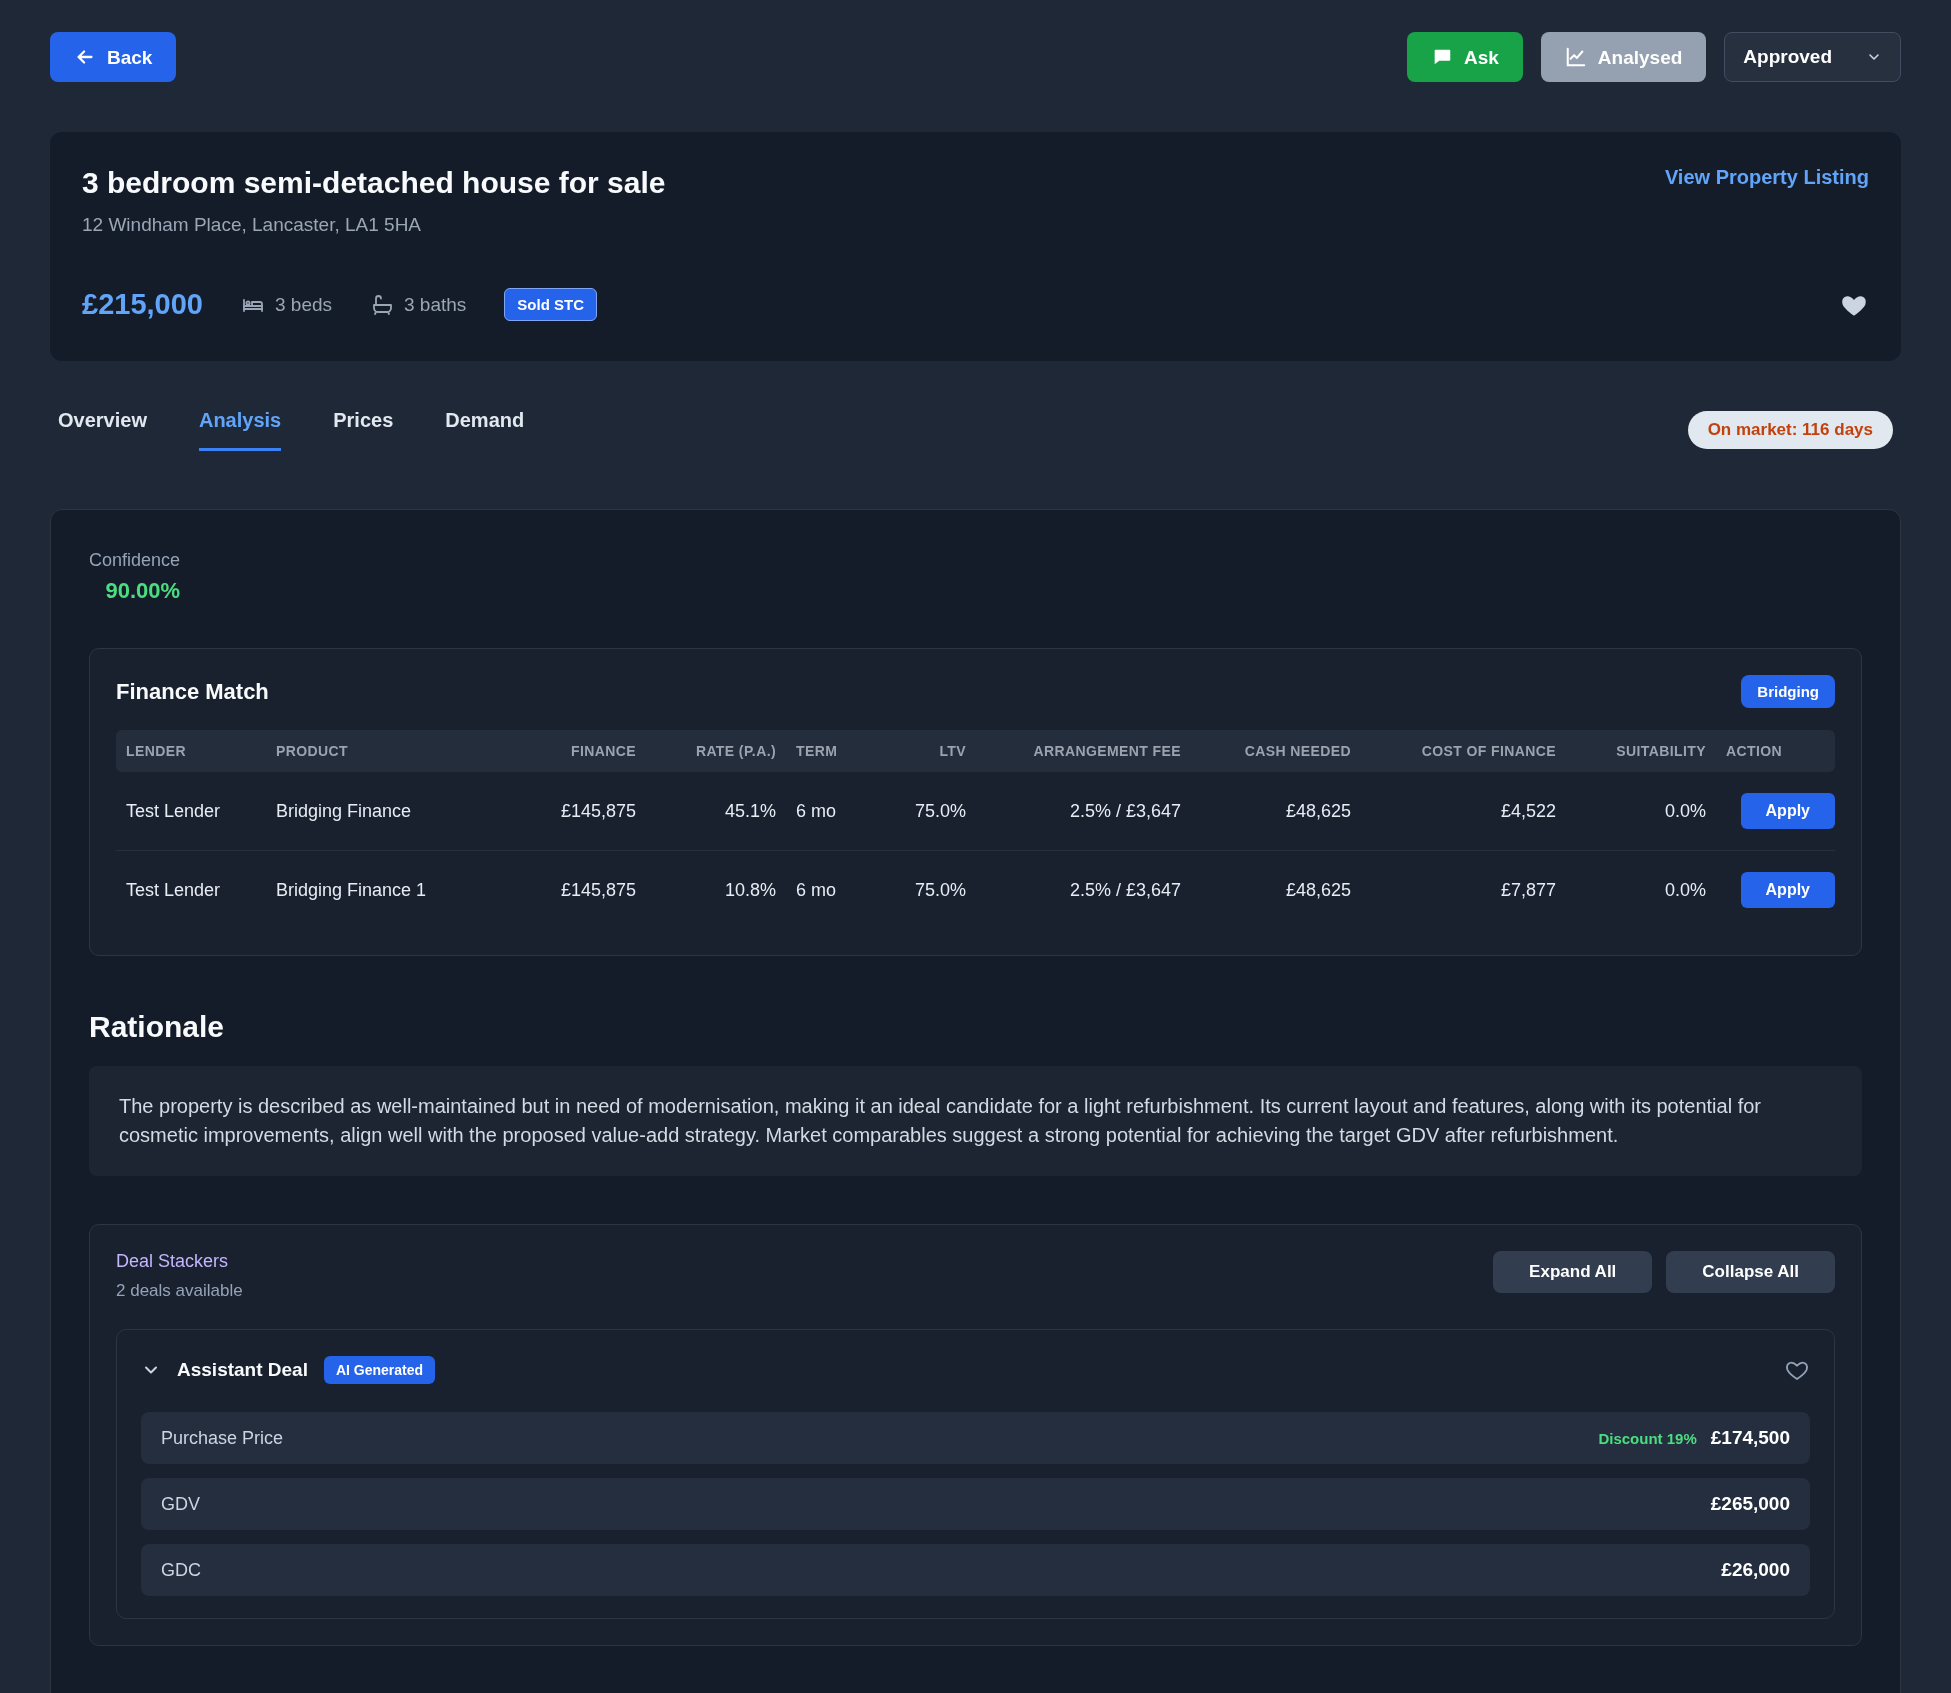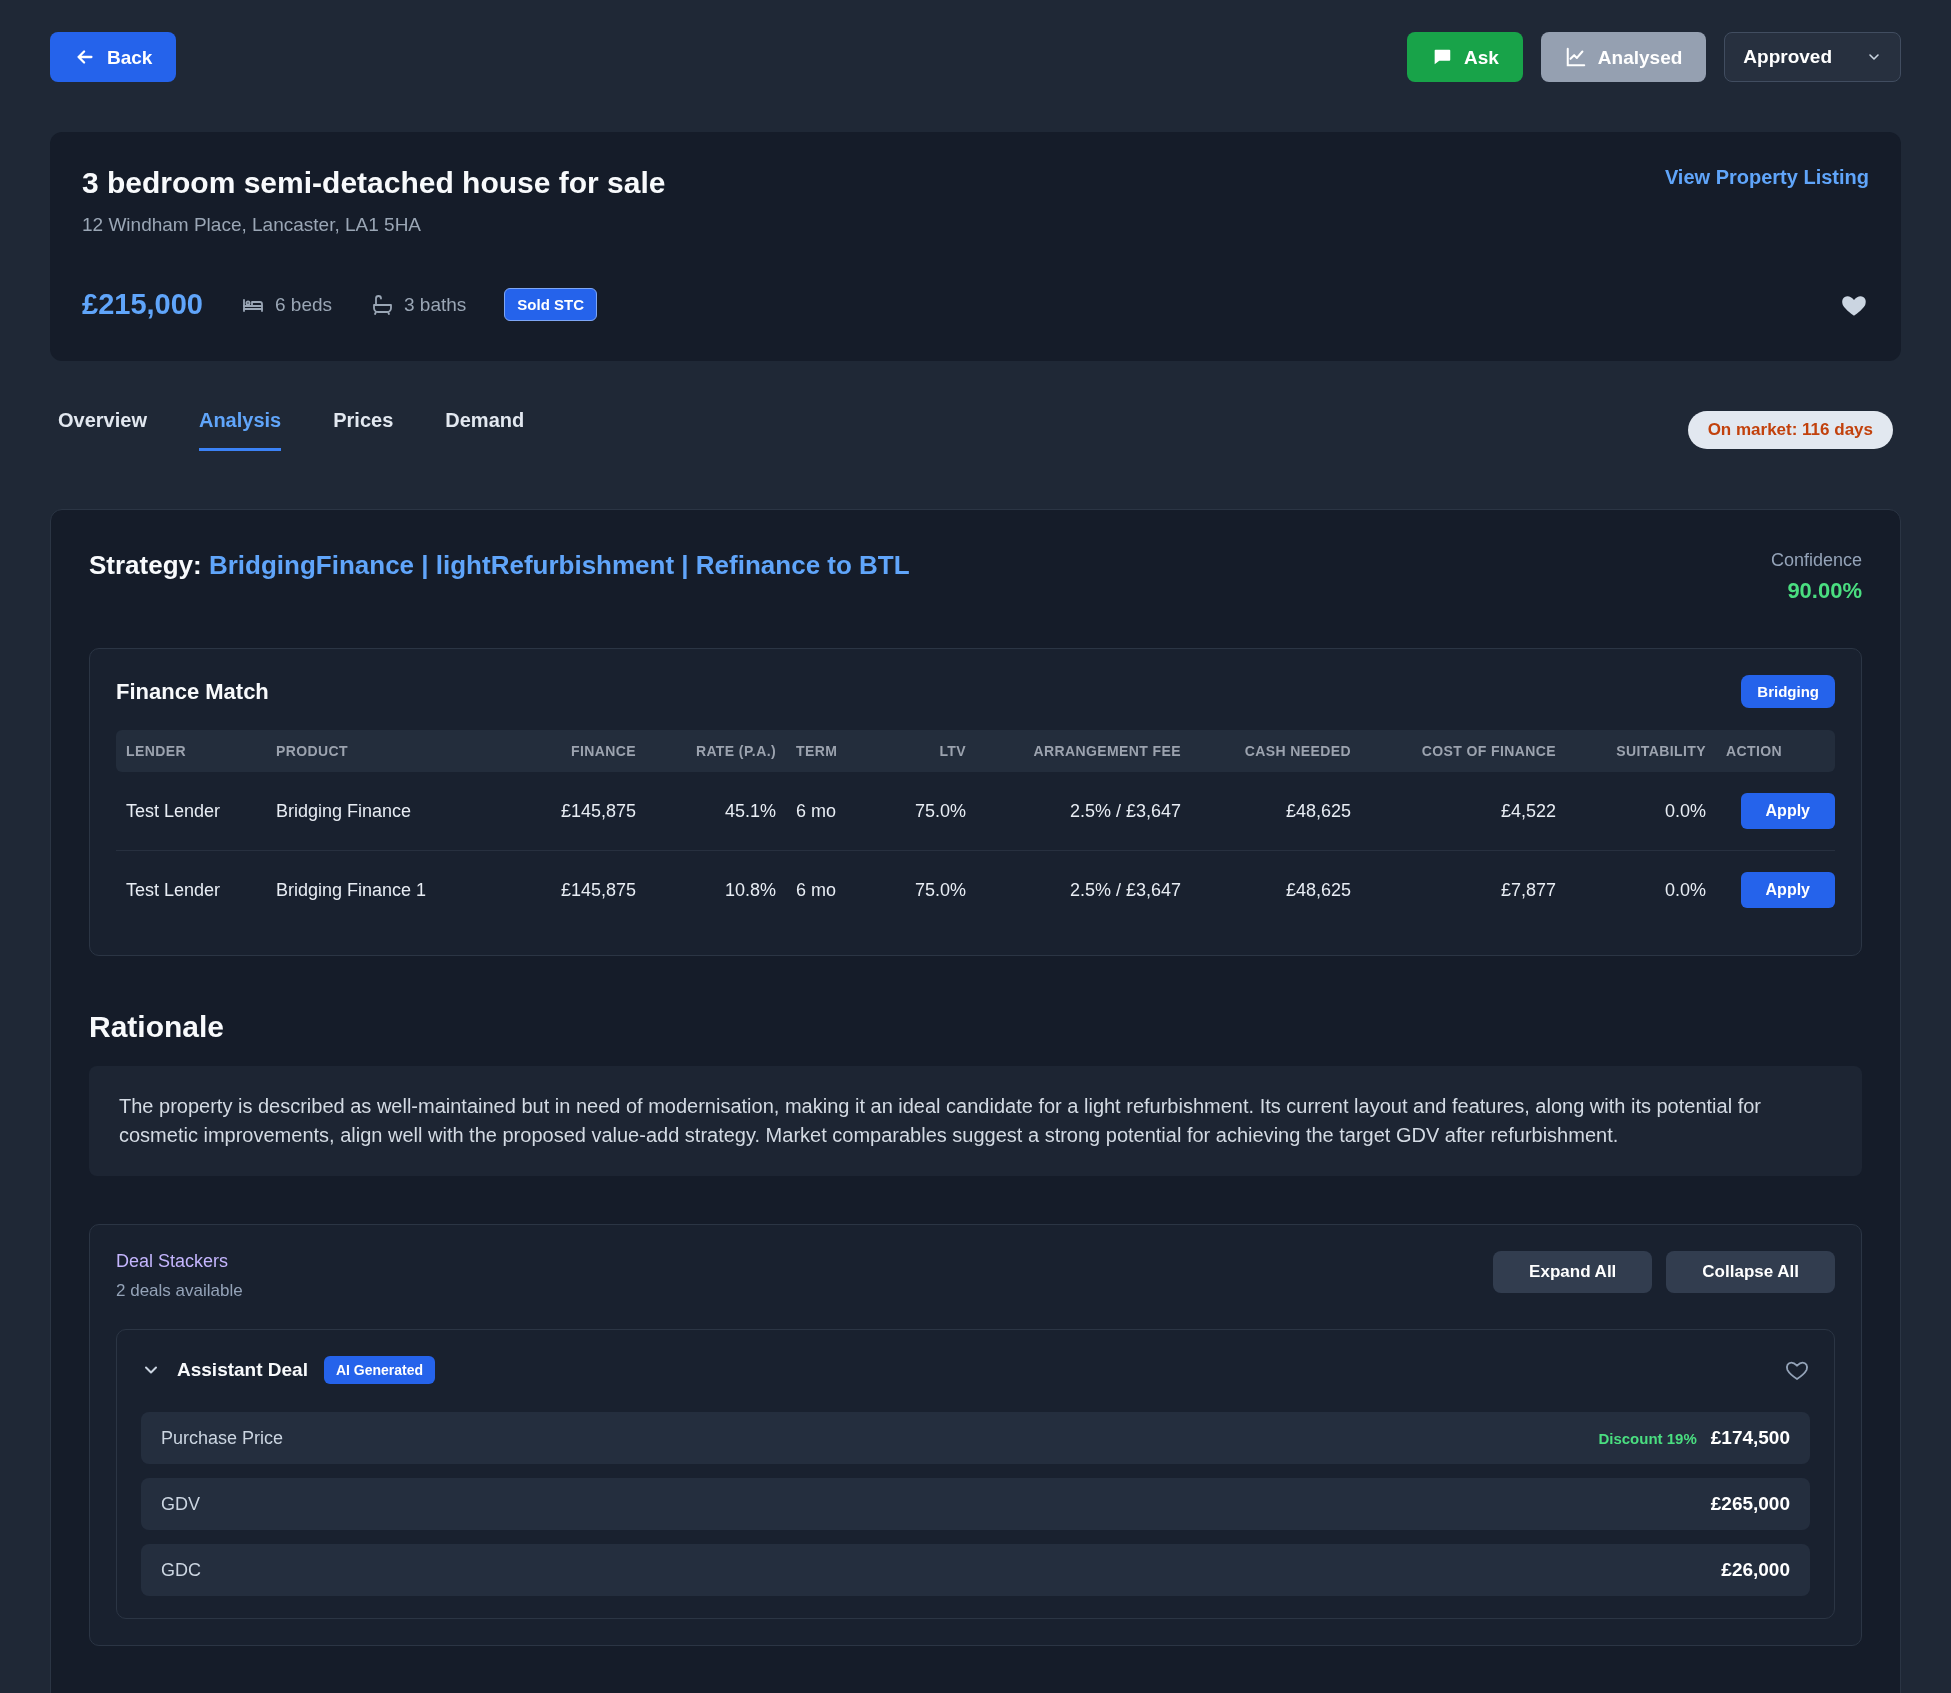--- a/index.html
+++ b/index.html
@@ -165,21 +165,21 @@
       <span class="feature">
         <span style="display:flex;">
           <svg width="24" height="24" viewBox="0 0 24 24" fill="none" stroke="#9aa6b5" stroke-width="1.8" stroke-linecap="round" stroke-linejoin="round">
               <path d="M3 18V7"></path>
               <path d="M3 13h18"></path>
               <path d="M3 16h18v2"></path>
               <path d="M21 16v-5a2 2 0 0 0-2-2h-8v4"></path>
               <circle cx="7" cy="10" r="1.6"></circle>
             </svg>
         </span>
-        <span>6 beds</span>
+        <span>3 beds</span>
       </span>
       <span class="feature">
         <span style="display:flex;">
           <svg width="24" height="24" viewBox="0 0 24 24" fill="none" stroke="#9aa6b5" stroke-width="1.8" stroke-linecap="round" stroke-linejoin="round">
               <path d="M4 12h17v3a4 4 0 0 1-4 4H8a4 4 0 0 1-4-4z"></path>
               <path d="M6 12V5.5A2.5 2.5 0 0 1 8.5 3 2.5 2.5 0 0 1 11 5.5"></path>
               <path d="M6 19l-1 2M18 19l1 2"></path>
             </svg>
         </span>
         <span>3 baths</span>
@@ -200,24 +200,20 @@
       <div class="tab">Overview</div>
       <div class="tab active">Analysis</div>
       <div class="tab">Prices</div>
       <div class="tab">Demand</div>
     </div>
     <div class="pill">On market: 116 days</div>
   </div>
 
   <div class="card main-card">
     <div class="strategy-row">
-      <div class="strategy">
-        <span>Strategy:</span>
-        <span class="blue">BridgingFinance | lightRefurbishment | Refinance to BTL</span>
-      </div>
       <div class="confidence">
         <div class="conf-label">Confidence</div>
         <div class="conf-value">90.00%</div>
       </div>
     </div>
 
     <div class="subcard finance">
       <div class="finance-head">
         <h3>Finance Match</h3>
         <span class="badge-blue">Bridging</span>

